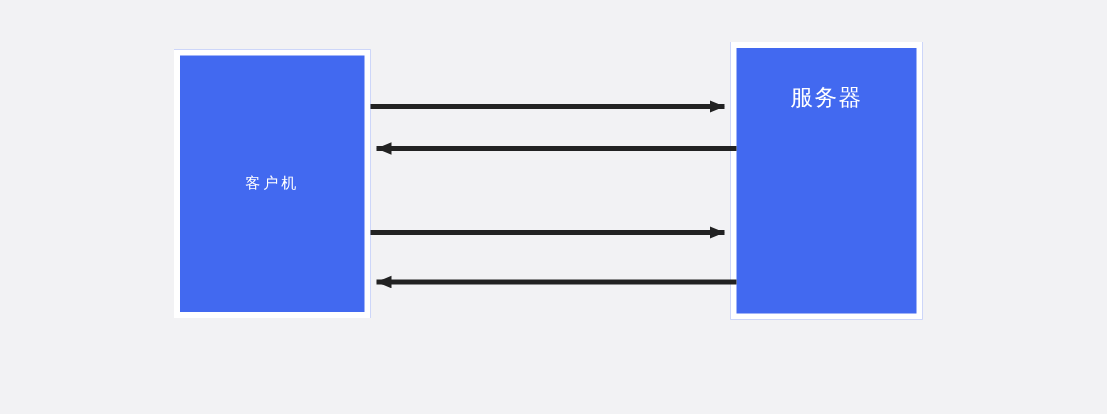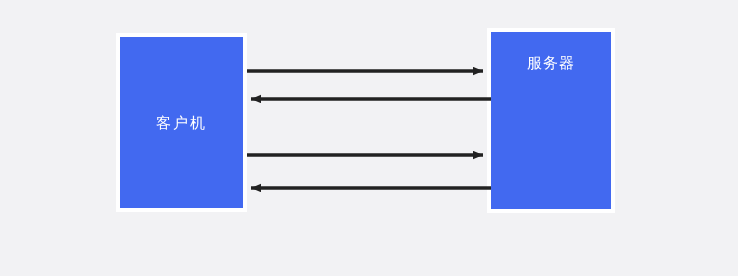--- a/index.html
+++ b/index.html
@@ -48,26 +48,25 @@
     padding-top: 22px;
   }
   .node-label {
     font-size: 15px;
     line-height: 22px;
     letter-spacing: 1px;
     color: #ffffff;
     white-space: pre-line;
   }
   #node-client .node-label {
-    font-size: 15px;
+    font-size: 10px;
     letter-spacing: 2px;
   }
   .label-server-top {
     margin-bottom: 42px;
-    font-family: Liberation Mono, monospace;
   }
   .label-dbms {
     width: 112px;
     word-break: break-all;
   }
   #connector-layer {
     position: absolute;
     left: 0;
     top: 0;
     width: 738px;

